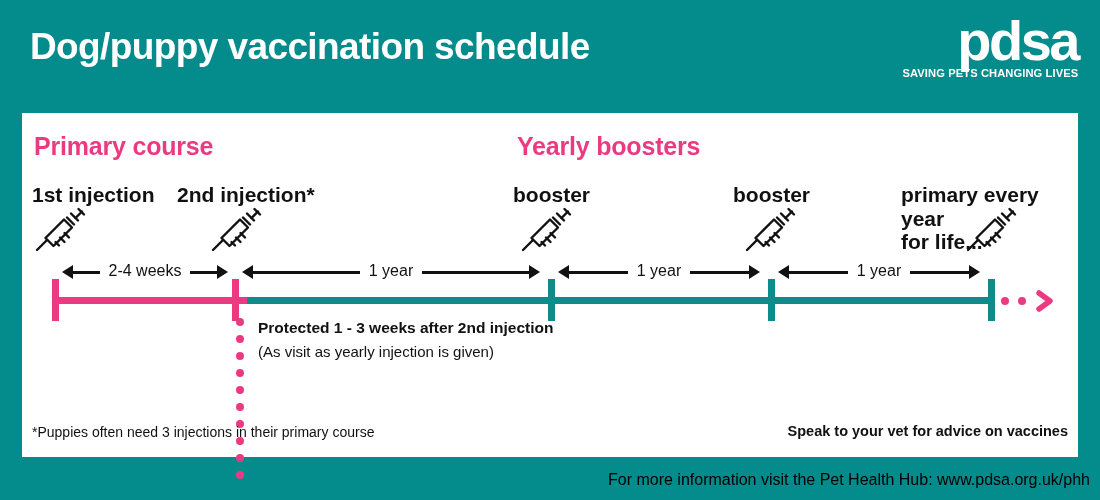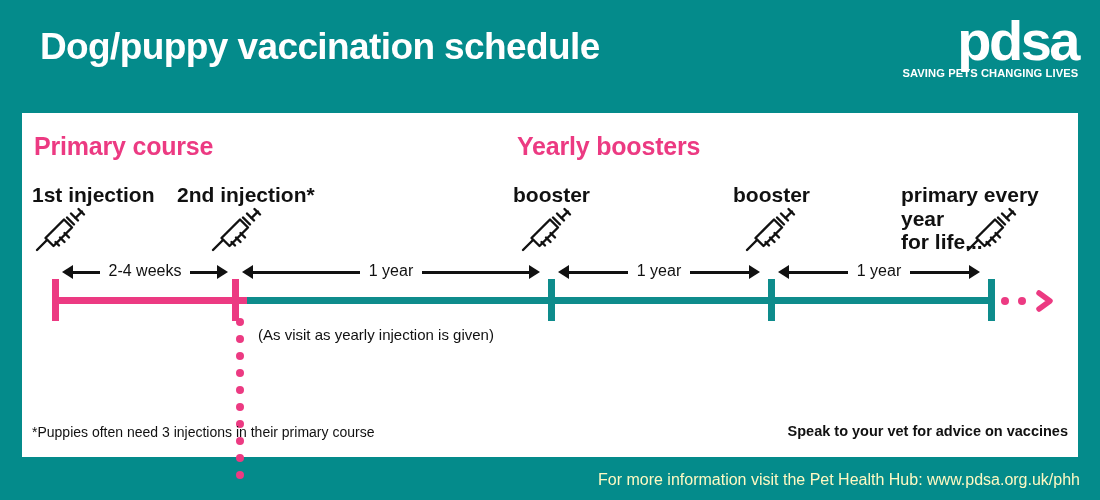--- a/index.html
+++ b/index.html
@@ -7,21 +7,21 @@
   body {
     background:#048B8B;
     font-family:"Liberation Sans", sans-serif;
     position:relative;
     overflow:hidden;
   }
 
   
   #header-title {
     position:absolute;
-    left:40px; top:26px;
+    left:30px; top:26px;
     color:#ffffff;
     font-size:37px;
     font-weight:bold;
     letter-spacing:-0.6px;
     white-space:nowrap;
   }
 
   
   #logo { position:absolute; right:22px; top:16px; text-align:right; }
   #logo-wordmark {
@@ -156,23 +156,23 @@
     position:absolute; left:10px; top:311px;
     font-size:14px; color:#111111; white-space:nowrap;
   }
   #vet-note {
     position:absolute; right:10px; top:310px;
     font-size:14.5px; font-weight:bold; color:#111111; white-space:nowrap;
   }
 
   
   #page-footer {
-    position:absolute; left:0; right:20px; bottom:11px;
+    position:absolute; left:0; right:10px; bottom:11px;
     text-align:right;
-    color:#fef9c3; font-size:16px;margin-left:28px;
+    color:#000000; font-size:16px;margin-left:28px;
   }
 </style>
 </head>
 <body>
 
 <div id="header-title">Dog/puppy vaccination schedule</div>
 
 <div id="logo">
   <div id="logo-wordmark">pdsa</div>
   <div id="logo-tagline">SAVING PETS CHANGING LIVES</div>
@@ -315,20 +315,21 @@
       <div class="drop-dot"></div>
       <div class="drop-dot"></div>
       <div class="drop-dot"></div>
       <div class="drop-dot"></div>
       <div class="drop-dot"></div>
       <div class="drop-dot"></div>
     </div>
   </div>
 
   <div id="annotation">
+    <div id="annotation-title">Protected 1 - 3 weeks after 2nd injection</div>
     <div id="annotation-sub">(As visit as yearly injection is given)</div>
   </div>
 
   <div id="footnote">*Puppies often need 3 injections in their primary course</div>
   <div id="vet-note">Speak to your vet for advice on vaccines</div>
 </div>
 
 <div id="page-footer">For more information visit the Pet Health Hub: www.pdsa.org.uk/phh</div>
 
 </body></html>

